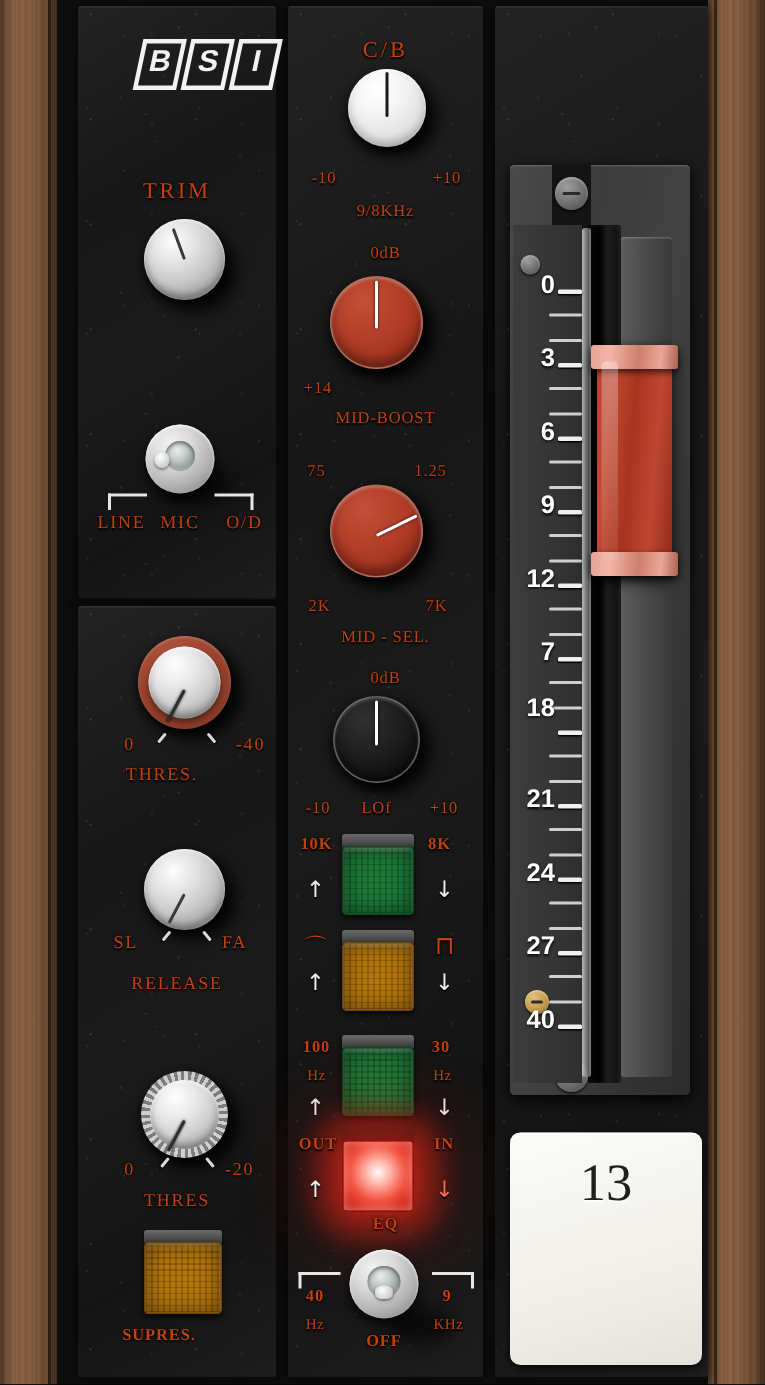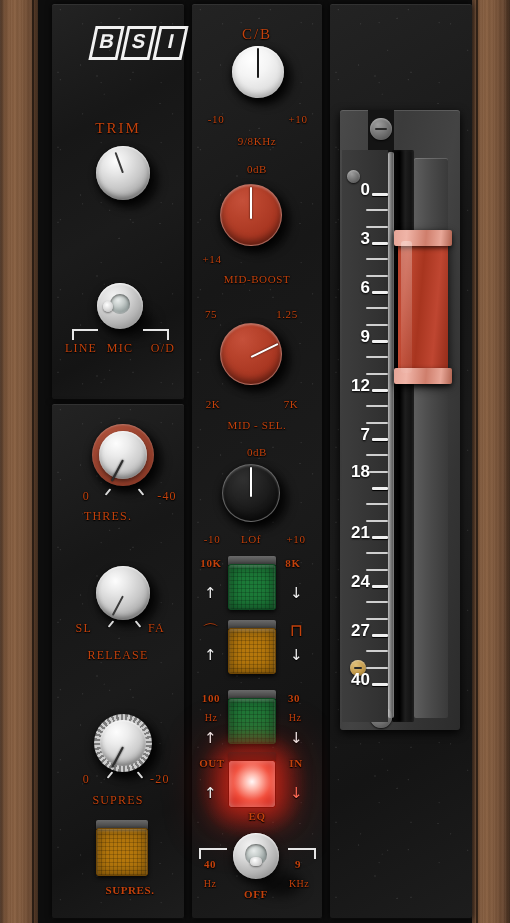--- a/index.html
+++ b/index.html
@@ -264,27 +264,27 @@
   <div class="kshadow" style="left:102px;top:720px;width:58px;height:58px;"></div>
   <div class="knob knurl" style="left:94px;top:714px;width:58px;height:58px;">
     <div class="ring"></div>
       <div class="cap"></div>
     <div class="ptr" style="top:10px;height:23px;transform:translateX(-50%) rotate(-152deg);"></div>
   </div>
   <div class="tick" style="left:109px;top:771px;transform:rotate(40deg);"></div>
   <div class="tick" style="left:139px;top:771px;transform:rotate(-40deg);"></div>
   <div class="lbl" style="left:64px;top:772px;width:26px;text-align:right;">0</div>
   <div class="lbl" style="left:150px;top:772px;width:34px;text-align:left;">-20</div>
-  <div class="lbl" style="left:52px;top:793px;width:132px;">SUPRES</div>
+  <div class="lbl" style="left:52px;top:793px;width:132px;">THRES</div>
 
   <div class="btn amber" style="left:96px;top:828px;width:52px;height:48px;">
     <div class="hood"></div>
       <div class="face"></div>
   </div>
-  <div class="lbl sm" style="left:64px;top:884px;width:132px;font-weight:bold;">SUPRES.</div>
+  <div class="lbl sm" style="left:40px;top:884px;width:132px;font-weight:bold;">SUPRES.</div>
 
   <div class="panel" style="left:192px;top:4px;width:130px;height:915px;border-radius:2px;"></div>
 
   <div class="lbl big" style="left:192px;top:26px;width:130px;">C/B</div>
   <div class="kshadow" style="left:240px;top:52px;width:52px;height:52px;"></div>
   <div class="knob white" style="left:232px;top:46px;width:52px;height:52px;">
     <div class="cap"></div>
     <div class="ptr" style="top:2px;height:30px;transform:translateX(-50%) rotate(0deg);"></div>
   </div>
   <div class="lbl sm" style="left:196px;top:113px;width:40px;">-10</div>
@@ -442,14 +442,17 @@
       <div class="majtick" style="left: 372px; top: 683px; width: 16px;"></div>
       <div class="scnum" style="left: 338px; top: 670px; width: 32px;">40</div>
     </div>
 
   <div id="faderknob" style="left:398px;top:232px;width:50px;height:150px;">
     <div class="band" style="top:-2px;"></div>
     <div class="band" style="bottom:-2px;"></div>
     <div class="gloss"></div>
   </div>
 
+  <div id="strip" style="left:340px;top:755px;width:128px;height:155px;">
+    <div class="num">13</div>
+  </div>
 
 </div>
 
 </body></html>

